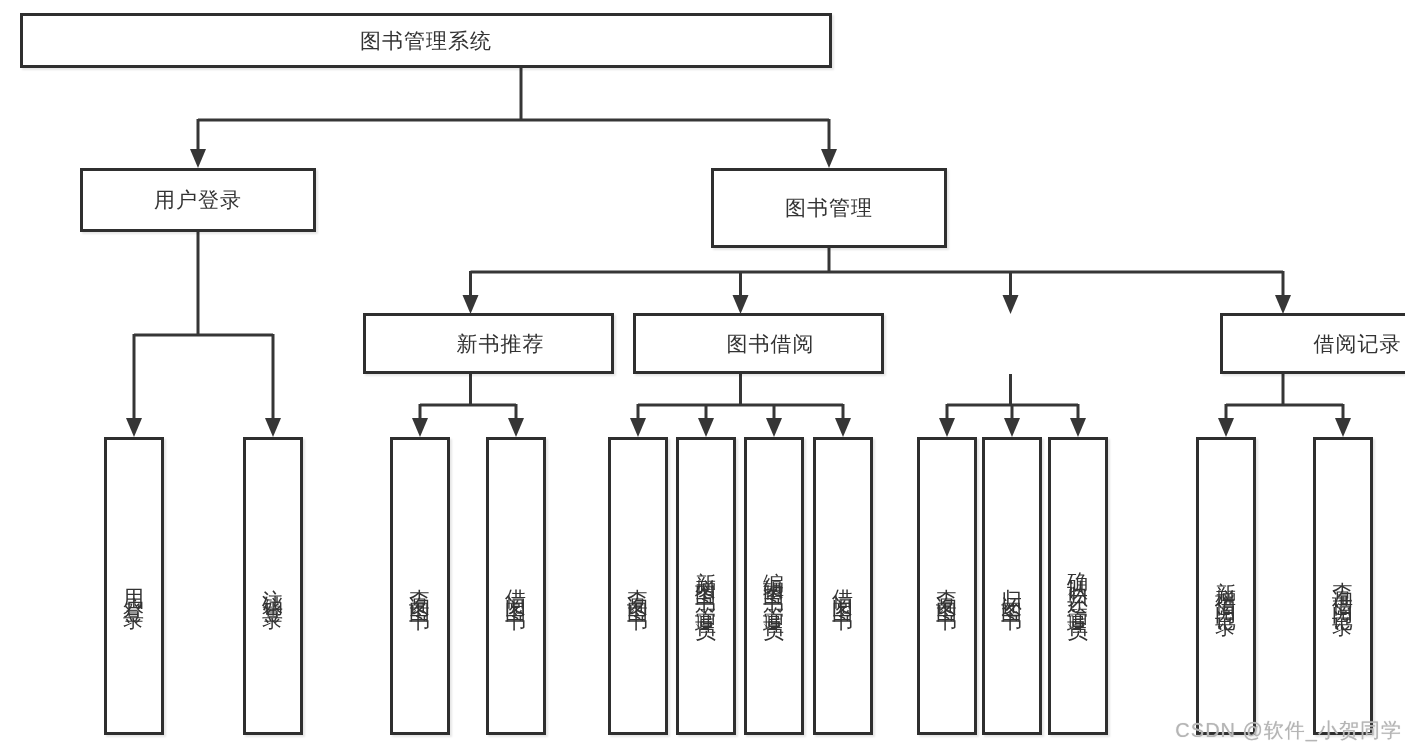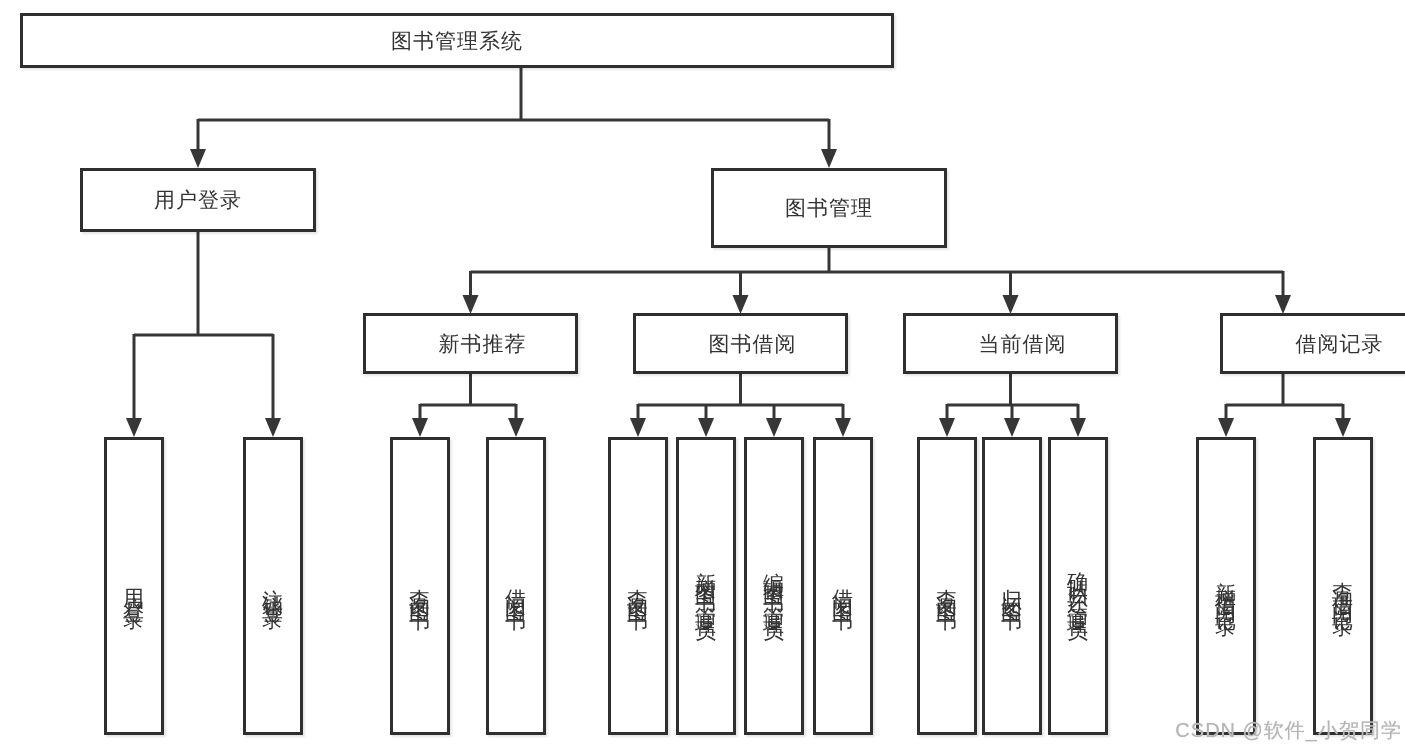--- a/index.html
+++ b/index.html
@@ -16,24 +16,24 @@
     position: absolute;
     background: #ffffff;
     border: 3px solid #2f2f2f;
     display: flex;
     align-items: center;
     justify-content: center;
     box-shadow: 2px 2px 2px rgba(0,0,0,0.10);
   }
   .hbox { font-size: 21px; letter-spacing: 1px; }
 
-  .box-root   { left: 20px;  top: 13px;  width: 874px; height: 55px; }
+  .box-root   { left: 20px;  top: 13px;  width: 812px; height: 55px; }
   .box-l2a    { left: 80px;  top: 168px; width: 236px;  height: 64px; }
   .box-l2b    { left: 711px; top: 168px; width: 236px;  height: 80px; }
-  .box-l3     { top: 313px; width: 215px; height: 61px; padding-left: 24px; }
+  .box-l3     { top: 313px; width: 251px; height: 61px; padding-left: 24px; }
   .box-l3a    { left: 363px; }
   .box-l3b    { left: 633px; }
   .box-l3c    { left: 903px; }
   .box-l3d    { left: 1176px; margin-left: 44px; }
 
   .vbox { top: 437px; width: 60px; height: 298px; }
   .vbox .vtext {
     writing-mode: vertical-rl;
     text-orientation: mixed;
     font-size: 21px;
@@ -152,23 +152,20 @@
   <div class="hbox box-l2b">
     <span>图书管理</span>
   </div>
 
   <div class="hbox box-l3 box-l3a">
     <span>新书推荐</span>
   </div>
   <div class="hbox box-l3 box-l3b">
     <span>图书借阅</span>
   </div>
-  <div class="hbox box-l3 box-l3c">
-    <span>当前借阅</span>
-  </div>
   <div class="hbox box-l3 box-l3d">
     <span>借阅记录</span>
   </div>
 
   <div class="vbox v1">
     <span class="vtext">用户登录</span>
   </div>
   <div class="vbox v2">
     <span class="vtext">注销登录</span>
   </div>

